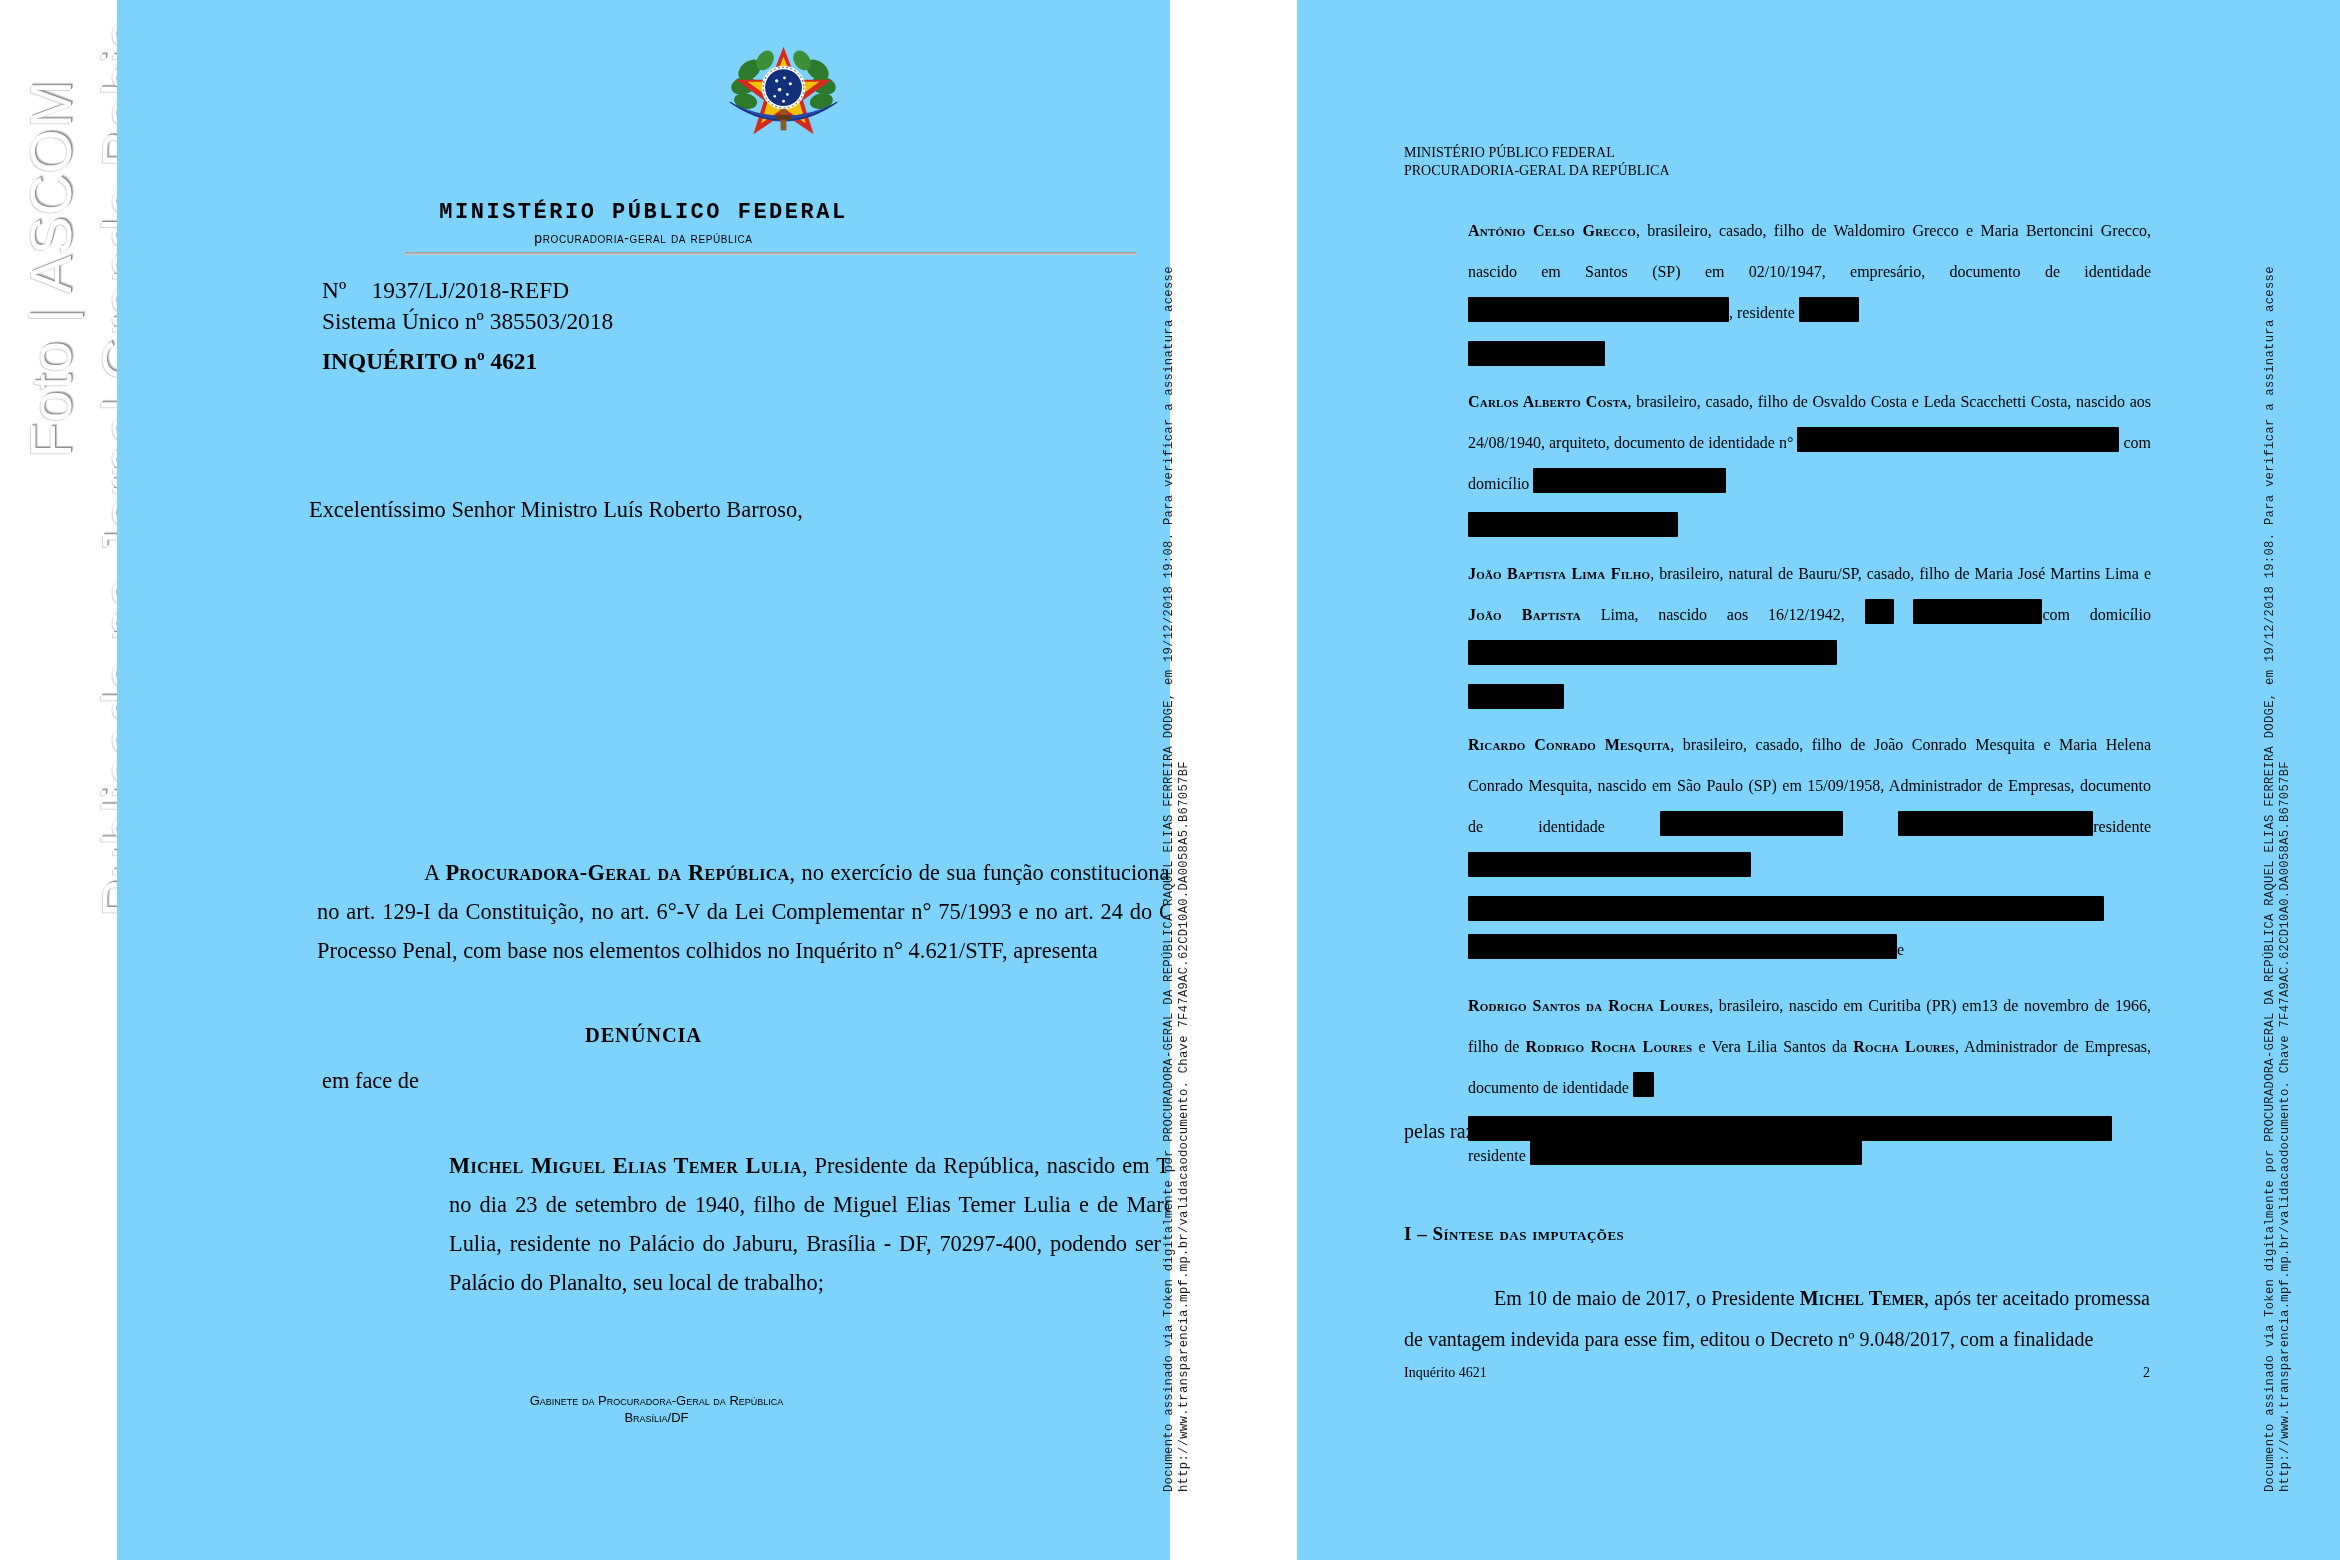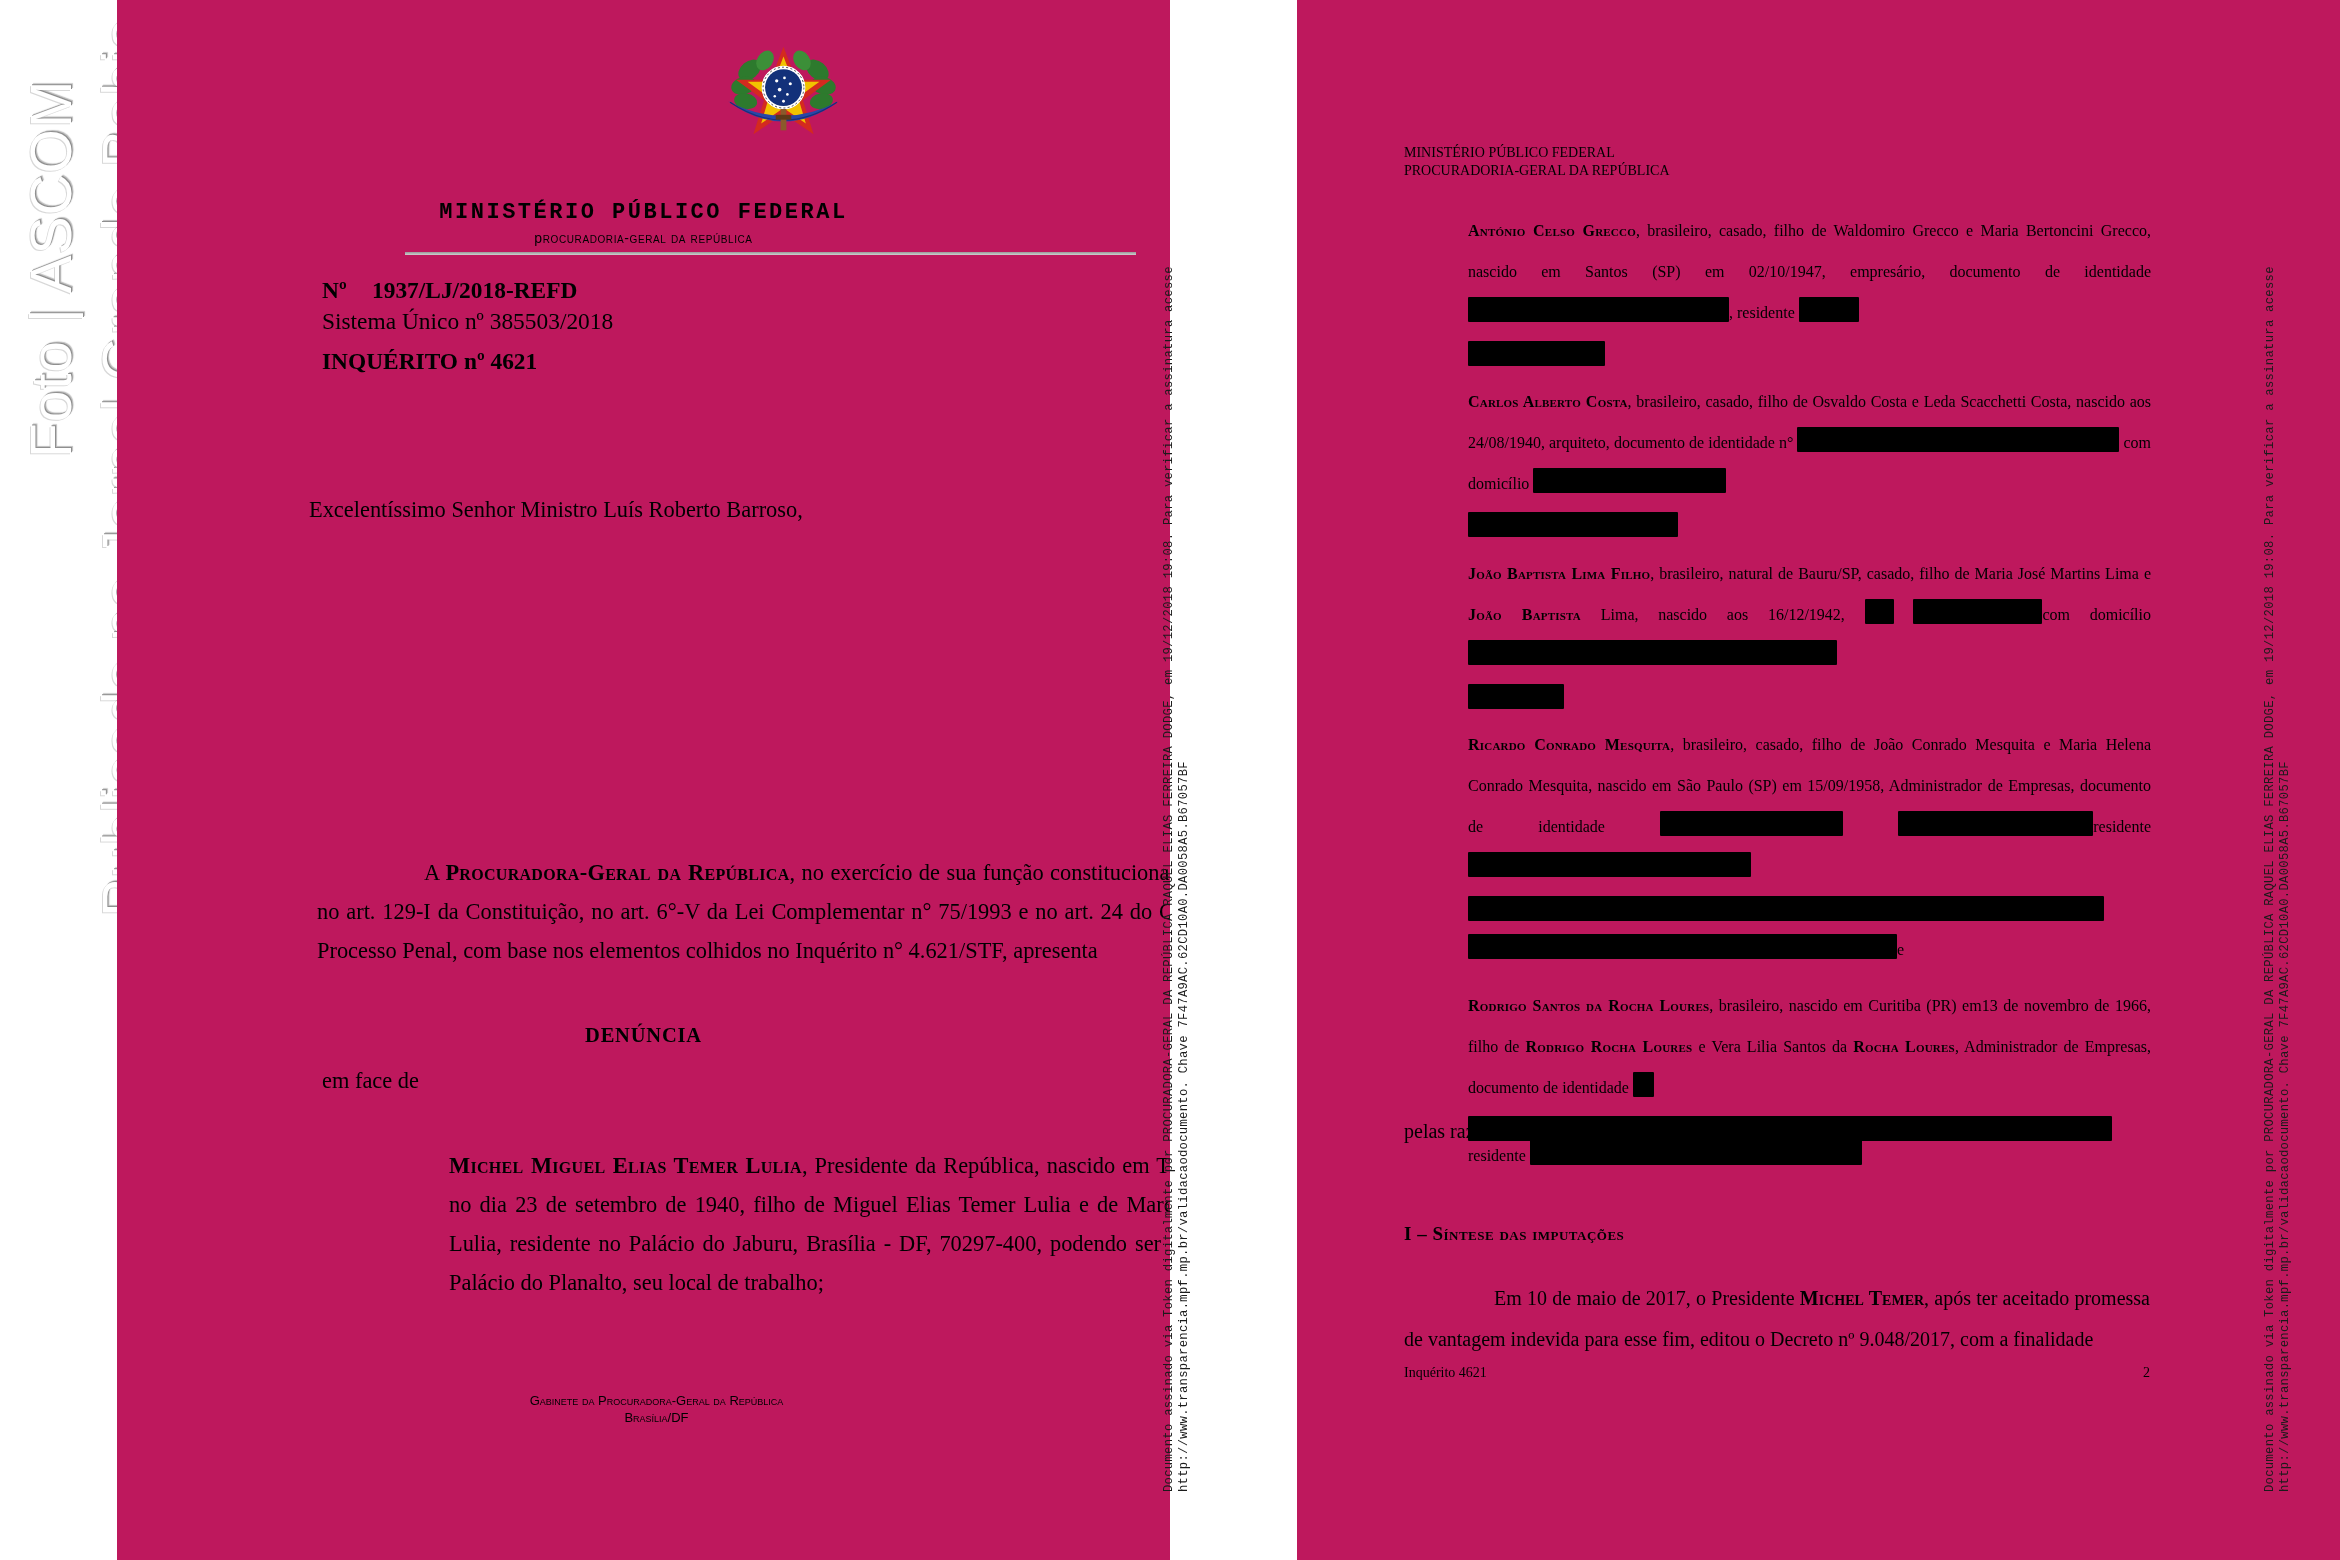--- a/index.html
+++ b/index.html
@@ -48,21 +48,21 @@
   }
   .wm-2 {
     left: 90px;
     top: 917px;
     font-size: 57px;
   }
 
   
   .page {
     position: absolute;
-    background: #be185d;
+    background: #7dd3fc;
     overflow: hidden;
   }
   .page-left  { left: 117px; top: 0px;  width: 1053px; height: 1560px; }
   .page-right { left: 1297px; top: 0px; width: 1044px; height: 1560px; }
 
   
   .sigstrip {
     position: absolute;
     transform-origin: 0 0;
     transform: rotate(-90deg);
@@ -116,21 +116,21 @@
     background: linear-gradient(to bottom,#9a9a9a 0,#cfcfcf 100%);
   }
 
   
   .doc-nums {
     position: absolute;
     left: 205px; top: 275px;
     font-size: 23.4px;
     line-height: 31px;
   }
-  .doc-nums .bold { font-weight: 700; margin-top: 35px; }
+  .doc-nums .bold { font-weight: 400; margin-top: 35px; }
   .doc-nums .num-sp { display:inline-block; width: 13.7px; }
 
   .inq-block {
     position: absolute;
     left: 205px; top: 346px;
     font-size: 23.4px;
     line-height: 31px;
     font-weight: 700;
   }
   .inq-block .relator-name {

